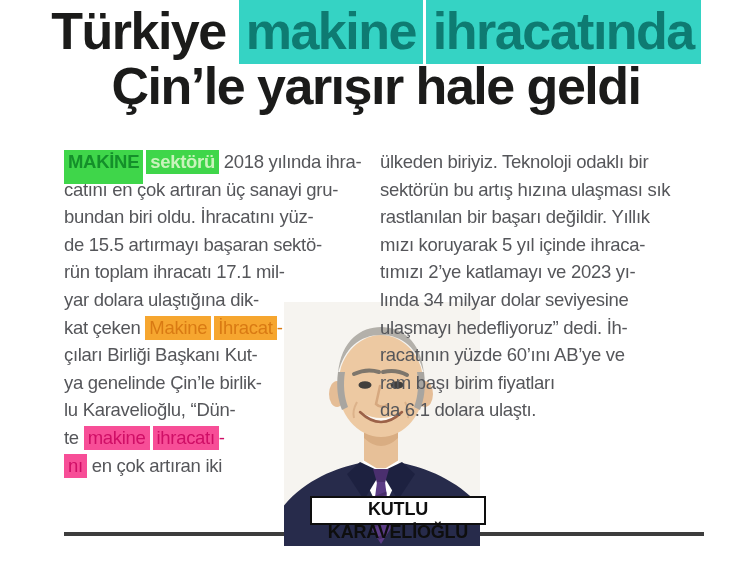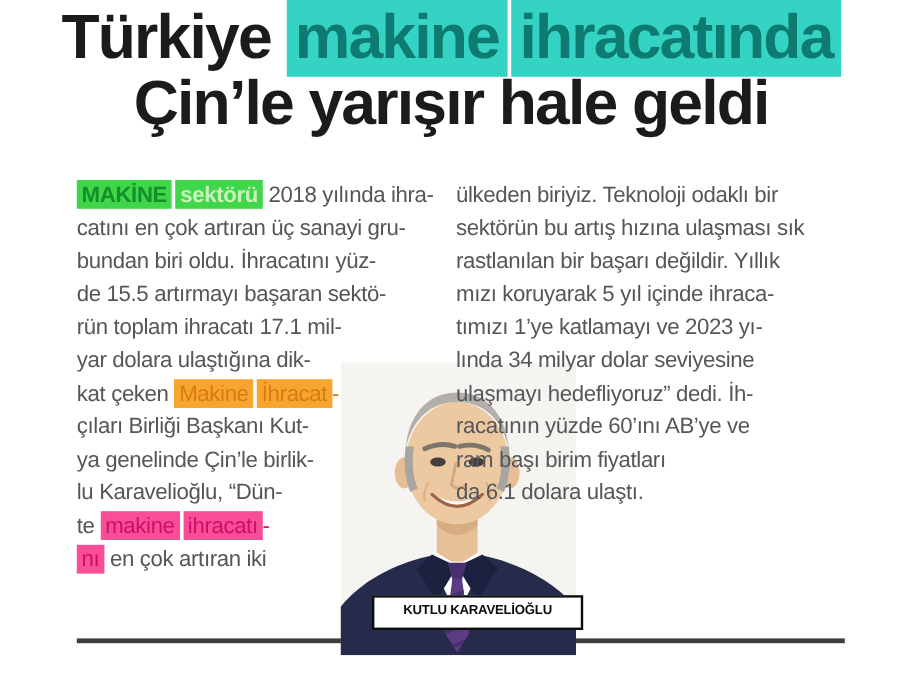--- a/index.html
+++ b/index.html
@@ -21,21 +21,21 @@
     position:absolute; top:148px;
     font-size:18.5px; letter-spacing:-0.3px;
     color:var(--c-body,#55565a);
     z-index:4;
   }
   .col .tline{line-height:27.6px; white-space:nowrap; height:27.6px;}
   .col-left{left:64px; text-align:left;}
   .col-right{right:32px; width:340px; text-align:left;}
   
   .hl-cyan{background:var(--c-cyan-bg,#35d3c4); color:var(--c-cyan-tx,#0e7b72); padding:2px 7px 4px;}
-  .hl-green-dark{background:var(--c-green-bg,#3fd64a); color:var(--c-green-tx-dark,#148f2a); font-weight:700; padding:1px 4px 2px;}
+  .hl-green-dark{background:var(--c-green-bg,#3fd64a); color:var(--c-green-tx-dark,#148f2a); font-weight:700; padding:1px 4px 12px;}
   .hl-green-light{background:var(--c-green-bg,#3fd64a); color:var(--c-green-tx-light,#c9f3bb); padding:1px 4px 2px;font-weight:bold;}
   .hl-orange{background:var(--c-orange-bg,#f6a62f); color:var(--c-orange-tx,#d97a13); padding:1px 4px 2px;}
   .hl-pink{background:var(--c-pink-bg,#f74e97); color:var(--c-pink-tx,#cf0e66); padding:1px 4px 2px;}
   .txt-orange{color:var(--c-orange-tx,#d97a13);}
   .txt-pink{color:var(--c-pink-tx,#cf0e66);}
   .gap{display:inline-block; width:3px;}
   
   .rule{
     position:absolute; left:64px; top:532px; width:640px; height:4px;
     background:var(--c-rule,#3d3d3d); z-index:1;
@@ -44,21 +44,21 @@
   .photo{
     position:absolute; left:284px; top:302px; width:196px; height:244px;
     z-index:2;
   }
   .photo svg{display:block;}
   
   .caption{
     position:absolute; left:310px; top:496px; width:176px; height:29px;
     box-sizing:border-box;
     background:#ffffff; border:2.5px solid #0e0e0e;
-    text-align:center; font-weight:700; font-size:11px; line-height:23px;
+    text-align:center; font-weight:700; font-size:18px; line-height:23px;
     letter-spacing:-0.2px; color:#0e0e0e;
     z-index:3;
   }
 </style>
 </head>
 <body>
 
 <div class="page">
 
   <div class="headline">
@@ -79,21 +79,21 @@
       <div class="tline"><span>lu Karavelioğlu, “Dün-</span></div>
       <div class="tline"><span>te </span><span class="hl-pink">makine</span><span class="gap"> </span><span class="hl-pink">ihracatı</span><span class="txt-pink">-</span></div>
       <div class="tline"><span class="hl-pink">nı</span><span> en çok artıran iki</span></div>
     </div>
 
   <div class="col col-right">
       <div class="tline"><span>ülkeden biriyiz. Teknoloji odaklı bir</span></div>
       <div class="tline"><span>sektörün bu artış hızına ulaşması sık</span></div>
       <div class="tline"><span>rastlanılan bir başarı değildir. Yıllık</span></div>
       <div class="tline"><span>mızı koruyarak 5 yıl içinde ihraca-</span></div>
-      <div class="tline"><span>tımızı 1’ye katlamayı ve 2023 yı-</span></div>
+      <div class="tline"><span>tımızı 2’ye katlamayı ve 2023 yı-</span></div>
       <div class="tline"><span>lında 34 milyar dolar seviyesine</span></div>
       <div class="tline"><span>ulaşmayı hedefliyoruz” dedi. İh-</span></div>
       <div class="tline"><span>racatının yüzde 60’ını AB’ye ve</span></div>
       <div class="tline"><span>ram başı birim fiyatları</span></div>
       <div class="tline"><span>da 6.1 dolara ulaştı.</span></div>
     </div>
 
   <div class="rule"></div>
 
   <div class="photo">

